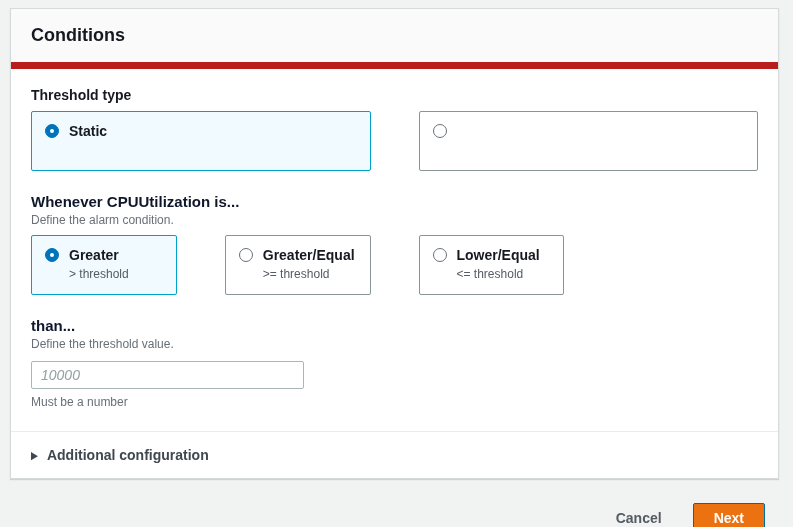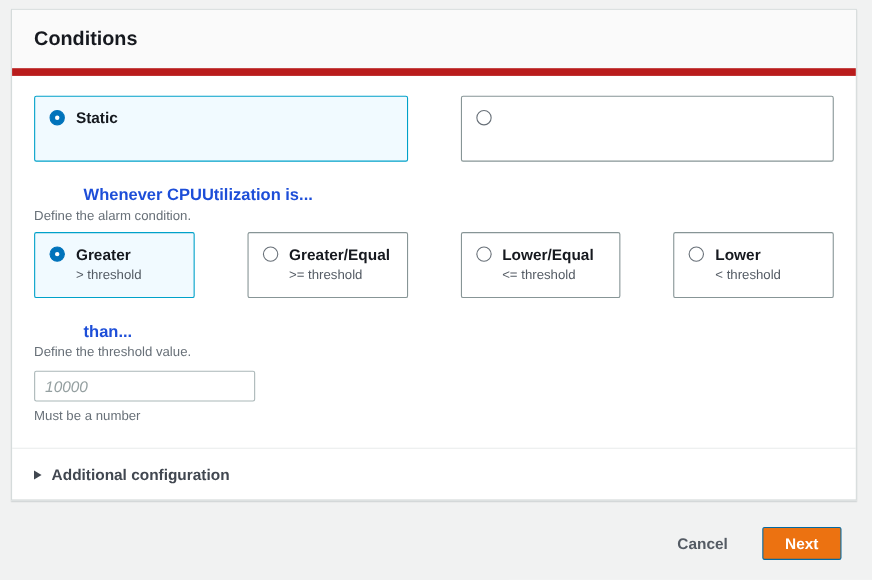--- a/index.html
+++ b/index.html
@@ -19,21 +19,21 @@
   }
   .panel-header {
     background: #fafafa;
     border-bottom: 7px solid #b91c1c;
     padding: 16px 20px;
   }
   .panel-title { font-size: 18px; font-weight: bold; color: #16191f; }
   .panel-body { padding: 18px 20px 22px 20px; }
 
   .field-label { font-size: 14px; font-weight: bold; color: #16191f; margin-bottom: 8px; }
-  .section-title { font-size: 15px; font-weight: bold; color: #1d4ed8; margin-left: 45px; }
+  .section-title { font-size: 15px; font-weight: bold; color: #0f172a; }
   .field-desc { font-size: 12px; color: #687078; margin-top: 3px; margin-bottom: 8px; }
 
   
   .tile-row { display: grid; grid-gap: 17px; gap: 48px; }
   .cols-2 { grid-template-columns: repeat(2, 1fr); }
   .cols-4 { grid-template-columns: repeat(4, 1fr); }
   .tile {
     display: flex; align-items: flex-start;
     border: 1px solid #879596; border-radius: 2px;
     background: #ffffff;
@@ -58,21 +58,21 @@
   .radio.checked::after {
     content: ""; position: absolute; left: 4px; top: 4px;
     width: 4px; height: 4px; border-radius: 50%; background: #ffffff;
   }
 
   .group { margin-bottom: 22px; }
   .group:last-child { margin-bottom: 0; }
 
   
   .text-input {
-    width: 201px; height: 28px;
+    width: 273px; height: 28px;
     border: 1px solid #aab7b8; border-radius: 2px;
     padding: 4px 9px; font-size: 14px;
     font-family: "Liberation Sans", "DejaVu Sans", sans-serif;
     color: #16191f; background: #ffffff; outline: none;
     margin-top: 2px;
   }
   .text-input::placeholder { color: #95a0a1; font-style: italic; opacity: 1; }
   .constraint { font-size: 12px; color: #687078; margin-top: 6px; }
 
   
@@ -112,20 +112,21 @@
 
   <div class="panel">
 
     <div class="panel-header">
       <div class="panel-title">Conditions</div>
     </div>
 
     <div class="panel-body">
 
       <div class="group">
+        <div class="field-label">Threshold type</div>
         <div class="tile-row cols-2">
           <label class="tile selected">
             <span class="radio checked"></span>
             <span class="tile-text">
               <span class="tile-title">Static</span>
             </span>
           </label>
           <label class="tile">
             <span class="radio"></span>
           </label>
@@ -150,27 +151,20 @@
               <span class="tile-desc">&gt;= threshold</span>
             </span>
           </label>
           <label class="tile">
             <span class="radio"></span>
             <span class="tile-text">
               <span class="tile-title">Lower/Equal</span>
               <span class="tile-desc">&lt;= threshold</span>
             </span>
           </label>
-          <label class="tile">
-            <span class="radio"></span>
-            <span class="tile-text">
-              <span class="tile-title">Lower</span>
-              <span class="tile-desc">&lt; threshold</span>
-            </span>
-          </label>
         </div>
       </div>
 
       <div class="group">
         <div class="section-title">than...</div>
         <div class="field-desc">Define the threshold value.</div>
         <input type="text" class="text-input" placeholder="10000" style="">
         <div class="constraint">Must be a number</div>
       </div>
 

